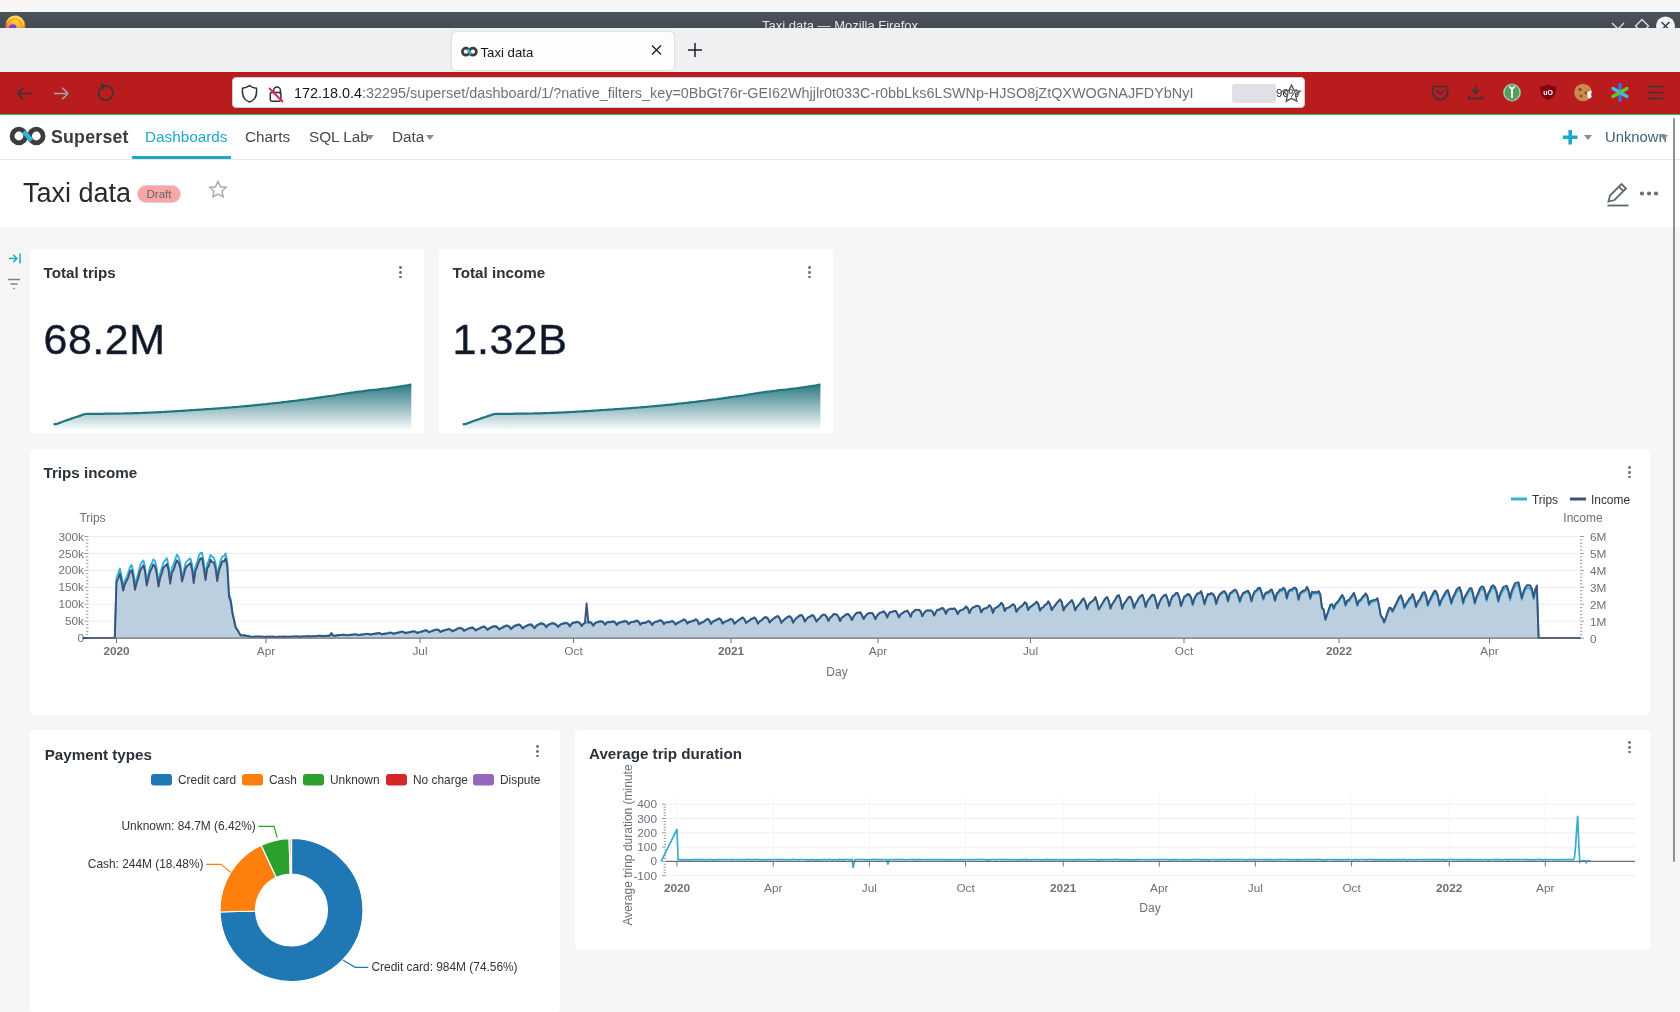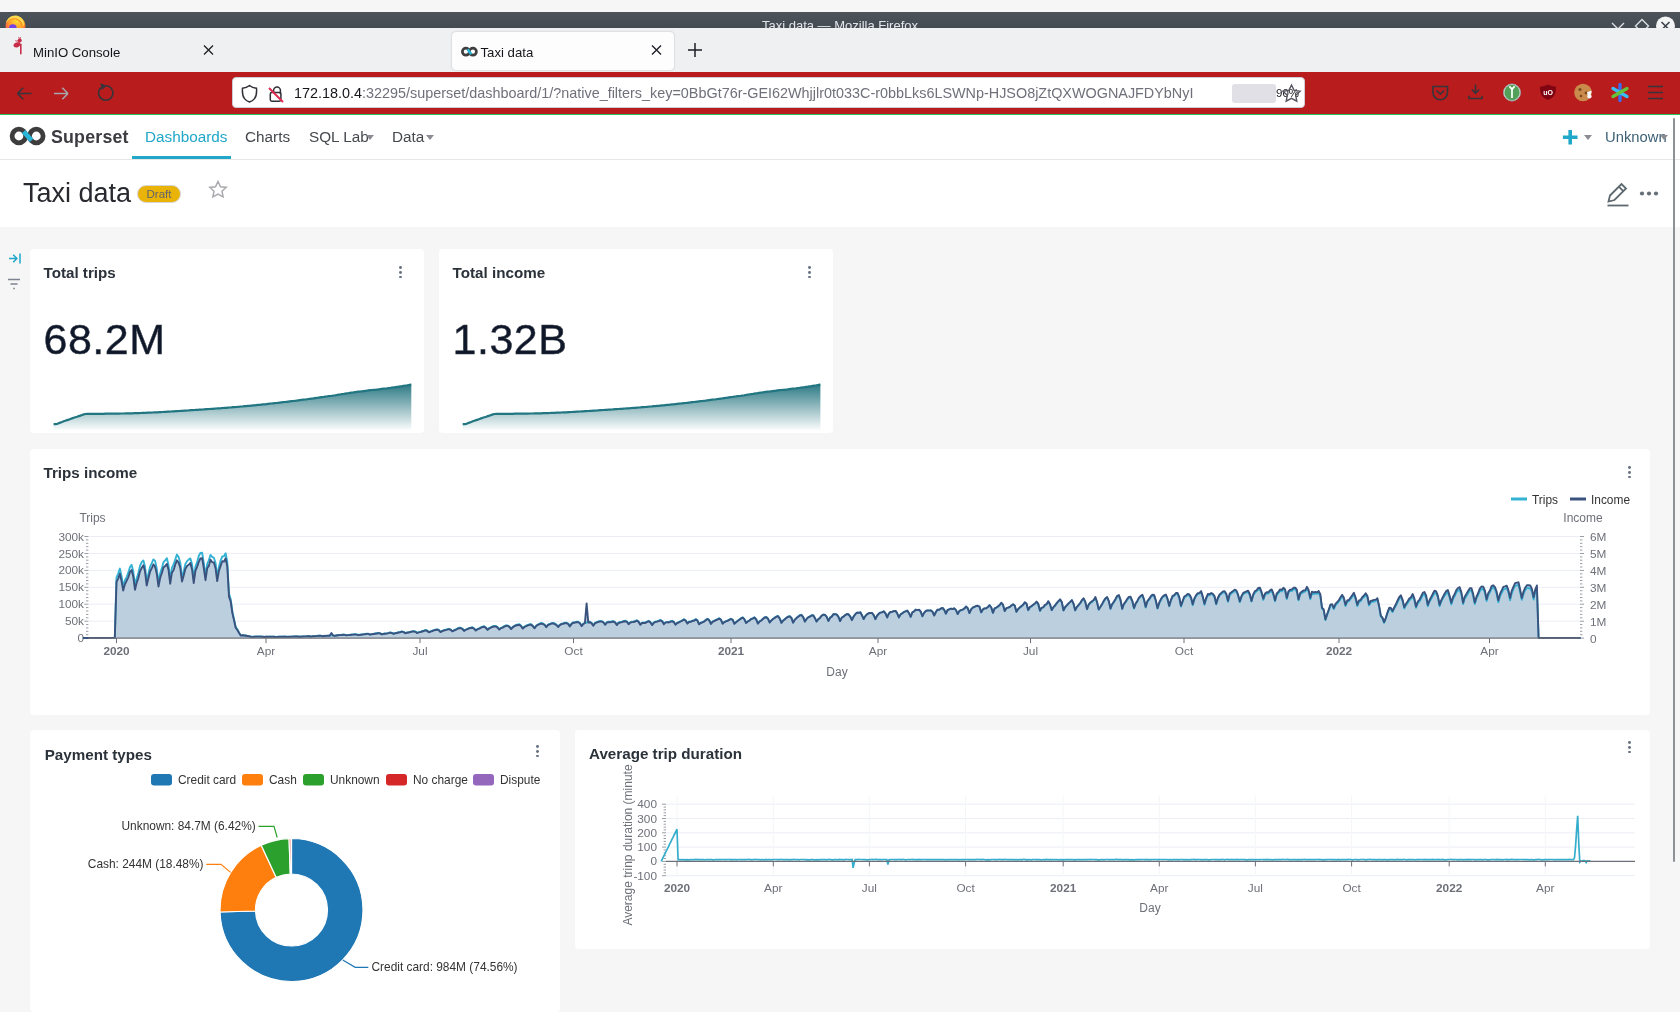--- a/index.html
+++ b/index.html
@@ -20,21 +20,21 @@
 #zoompill { position:absolute; left:999px; top:6px; width:39px; height:19px; background:#e0e0e6; border-radius:3px; font-size:11.5px; color:#1b1b21; text-align:center; line-height:19px;padding-left:44px; }
 
 #ssnav { left:0; top:115px; width:1680px; height:45px; background:#fff; border-bottom:1px solid #e7e7e7;text-decoration:underline; }
 .navitem { position:absolute; top:0; height:44px; line-height:44px; font-size:15.3px; color:#45494e; }
 #nav-dash { color:#20a7c9; }
 #nav-underline { position:absolute; left:132px; top:41px; width:99px; height:3px; background:#20a7c9; }
 #ssbrand { position:absolute; left:51px; top:0; height:44px; line-height:45px; font-size:17.8px; font-weight:bold; color:#3b3b41; letter-spacing:0.2px; }
 .caret { position:absolute; width:0; height:0; border-left:4px solid transparent; border-right:4px solid transparent; border-top:5px solid #8b8b93; top:20px; }
 #dashheader { left:0; top:160px; width:1680px; height:67px; background:#fff; }
 #dtitle { position:absolute; left:23px; top:18px; font-size:27px; color:#27292e; }
-#draft { position:absolute; left:137px; top:24.5px; width:44px; height:18px; border:1px solid #d6d6d6; background:#eab308; border-radius:9px; font-size:11.5px; color:#62666b; text-align:center; line-height:17px; }
+#draft { position:absolute; left:137px; top:24.5px; width:44px; height:18px; border:1px solid #d6d6d6; background:#fca5a5; border-radius:9px; font-size:11.5px; color:#62666b; text-align:center; line-height:17px; }
 
 #content { left:0; top:227px; width:1680px; height:785px; background:#f6f6f6; }
 .panel { position:absolute; background:#fff; border-radius:4px; }
 .ptitle { position:absolute; font-size:15.2px; font-weight:bold; color:#2b323a; }
 .bignum { position:absolute; font-size:43px; color:#0f172a; letter-spacing:0.5px; -webkit-text-stroke:0.5px #383e46; }
 .kebab { position:absolute; width:4px; height:14px; }
 .kebab i { position:absolute; left:0; width:2.9px; height:2.9px; border-radius:50%; background:#697482; }
 .kebab i:nth-child(1){top:0} .kebab i:nth-child(2){top:4.8px} .kebab i:nth-child(3){top:9.6px}
 .axlab { font-size:11.8px; fill:#6e7079; }
 .axlabB { font-size:11.8px; font-weight:bold; fill:#6e7079; }
@@ -65,33 +65,20 @@
     <g stroke="#dbdee2" stroke-width="1.4" fill="none">
       <path d="M1612 11 l6 6 l6 -6"></path>
       <path d="M1642 7.5 l6.5 6.5 l-6.5 6.5 l-6.5 -6.5 Z"></path>
     </g>
     <circle cx="1665.5" cy="14" r="9.5" fill="#f3f4f5"></circle>
     <path d="M1661.5 10 l8 8 M1669.5 10 l-8 8" stroke="#3b4148" stroke-width="1.6"></path>
   </svg>
 </div>
 
 <div class="abs" id="tabbar">
-  <div class="tab" id="tab1" style="left:8px;width:216px">
-    <svg width="216" height="38">
-      <g transform="translate(5,6)" fill="#c72c48">
-        <path d="M6.3 0.8 l-0.6 -1.8 M7 0.9 l0.6 -1.7" stroke="#c72c48" stroke-width="0.8" fill="none"></path>
-        <circle cx="6.7" cy="2.4" r="2"></circle>
-        <path d="M5 2.6 C4 3.3 3.2 3.2 2.4 2.7" stroke="#c72c48" stroke-width="1" fill="none"></path>
-        <path d="M6.2 4 C7.6 5.2 7.7 6.9 6.6 8.1 C5.2 9.7 2.4 10.2 1.1 8.8 C-0.2 7.4 0.7 5.2 2.7 4.7 C4 4.4 5.2 4.3 6.2 4 Z"></path>
-        <rect x="7" y="5.5" width="1.6" height="11" rx="0.8"></rect>
-      </g>
-      <path d="M196 13.5 l9 9 m0 -9 l-9 9" stroke="#202027" stroke-width="1.3"></path>
-    </svg>
-    <span class="ttl" style="left:25px">MinIO Console</span>
-  </div>
   <div class="tab" id="tab3">
     <svg width="222" height="38">
       <g transform="translate(9.5,15.3)" fill="none" stroke="#3f3f3f" stroke-width="2.7">
         <circle cx="4.4" cy="4.4" r="3.5"></circle>
         <circle cx="11.4" cy="4.4" r="3.5"></circle>
         <path d="M6.2 1.9 L9.7 6.9" stroke="#29b5d8" stroke-width="2.5"></path>
       </g>
       <path d="M200 13.5 l9 9 m0 -9 l-9 9" stroke="#202027" stroke-width="1.4"></path>
     </svg>
     <span class="ttl" style="left:29px">Taxi data</span>

